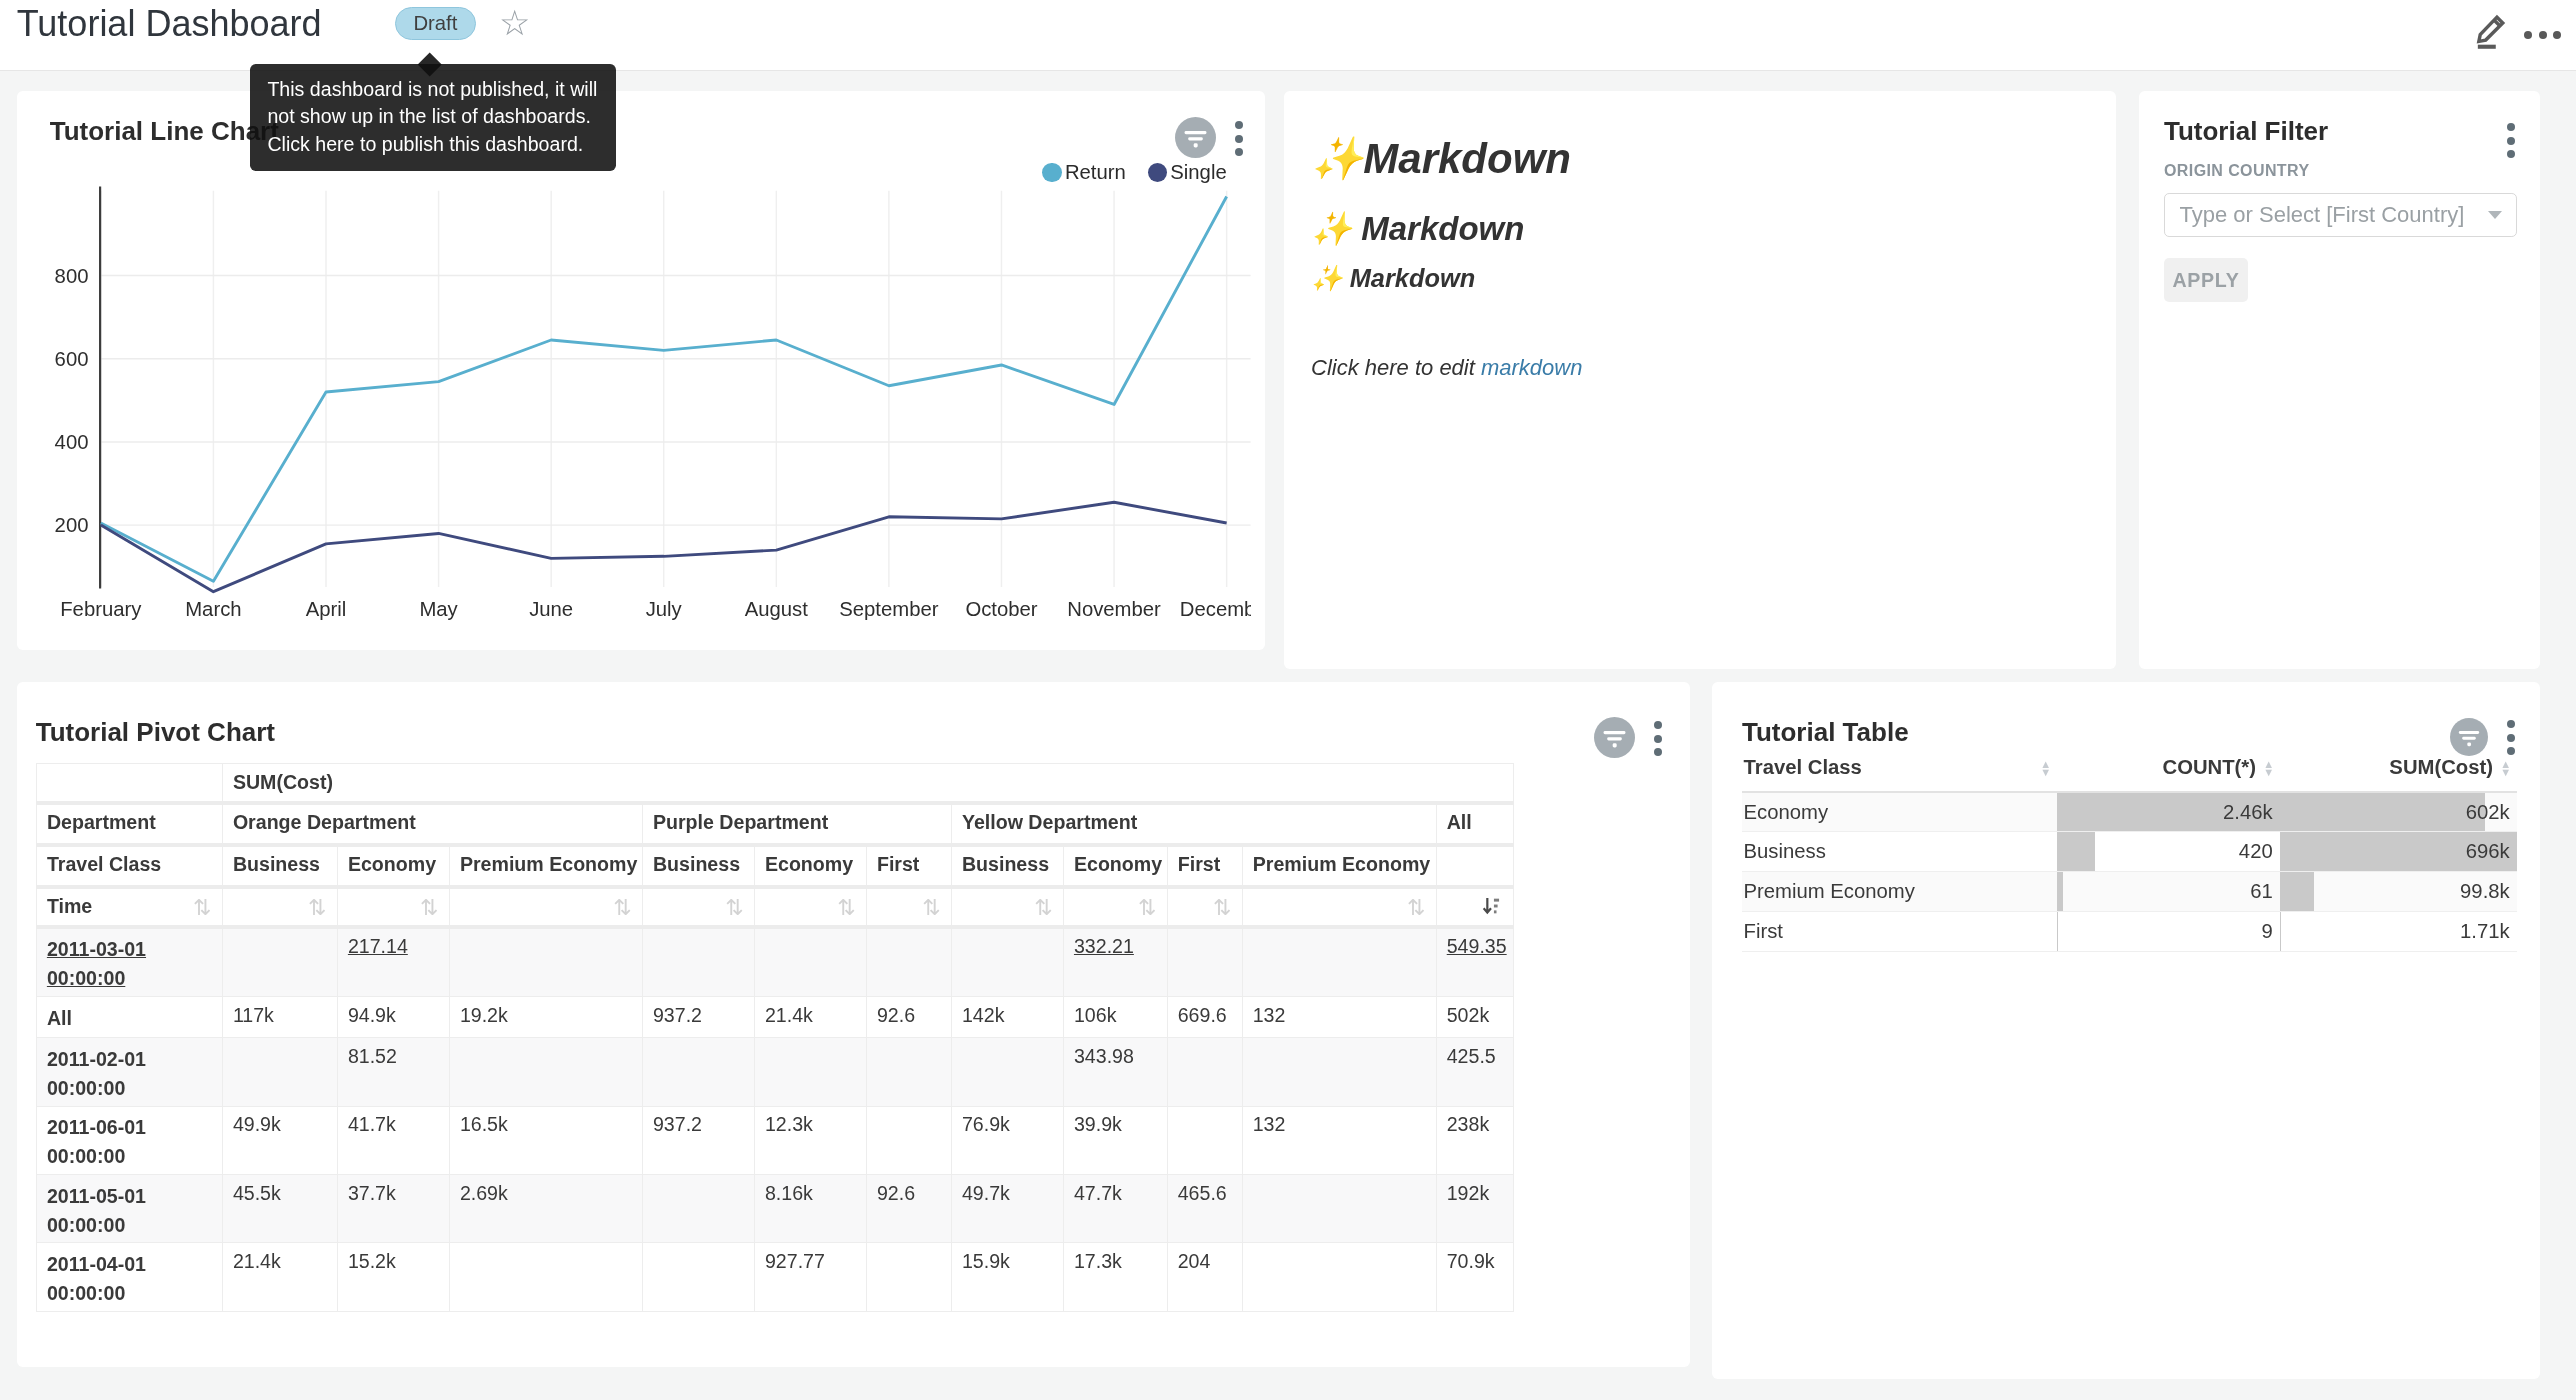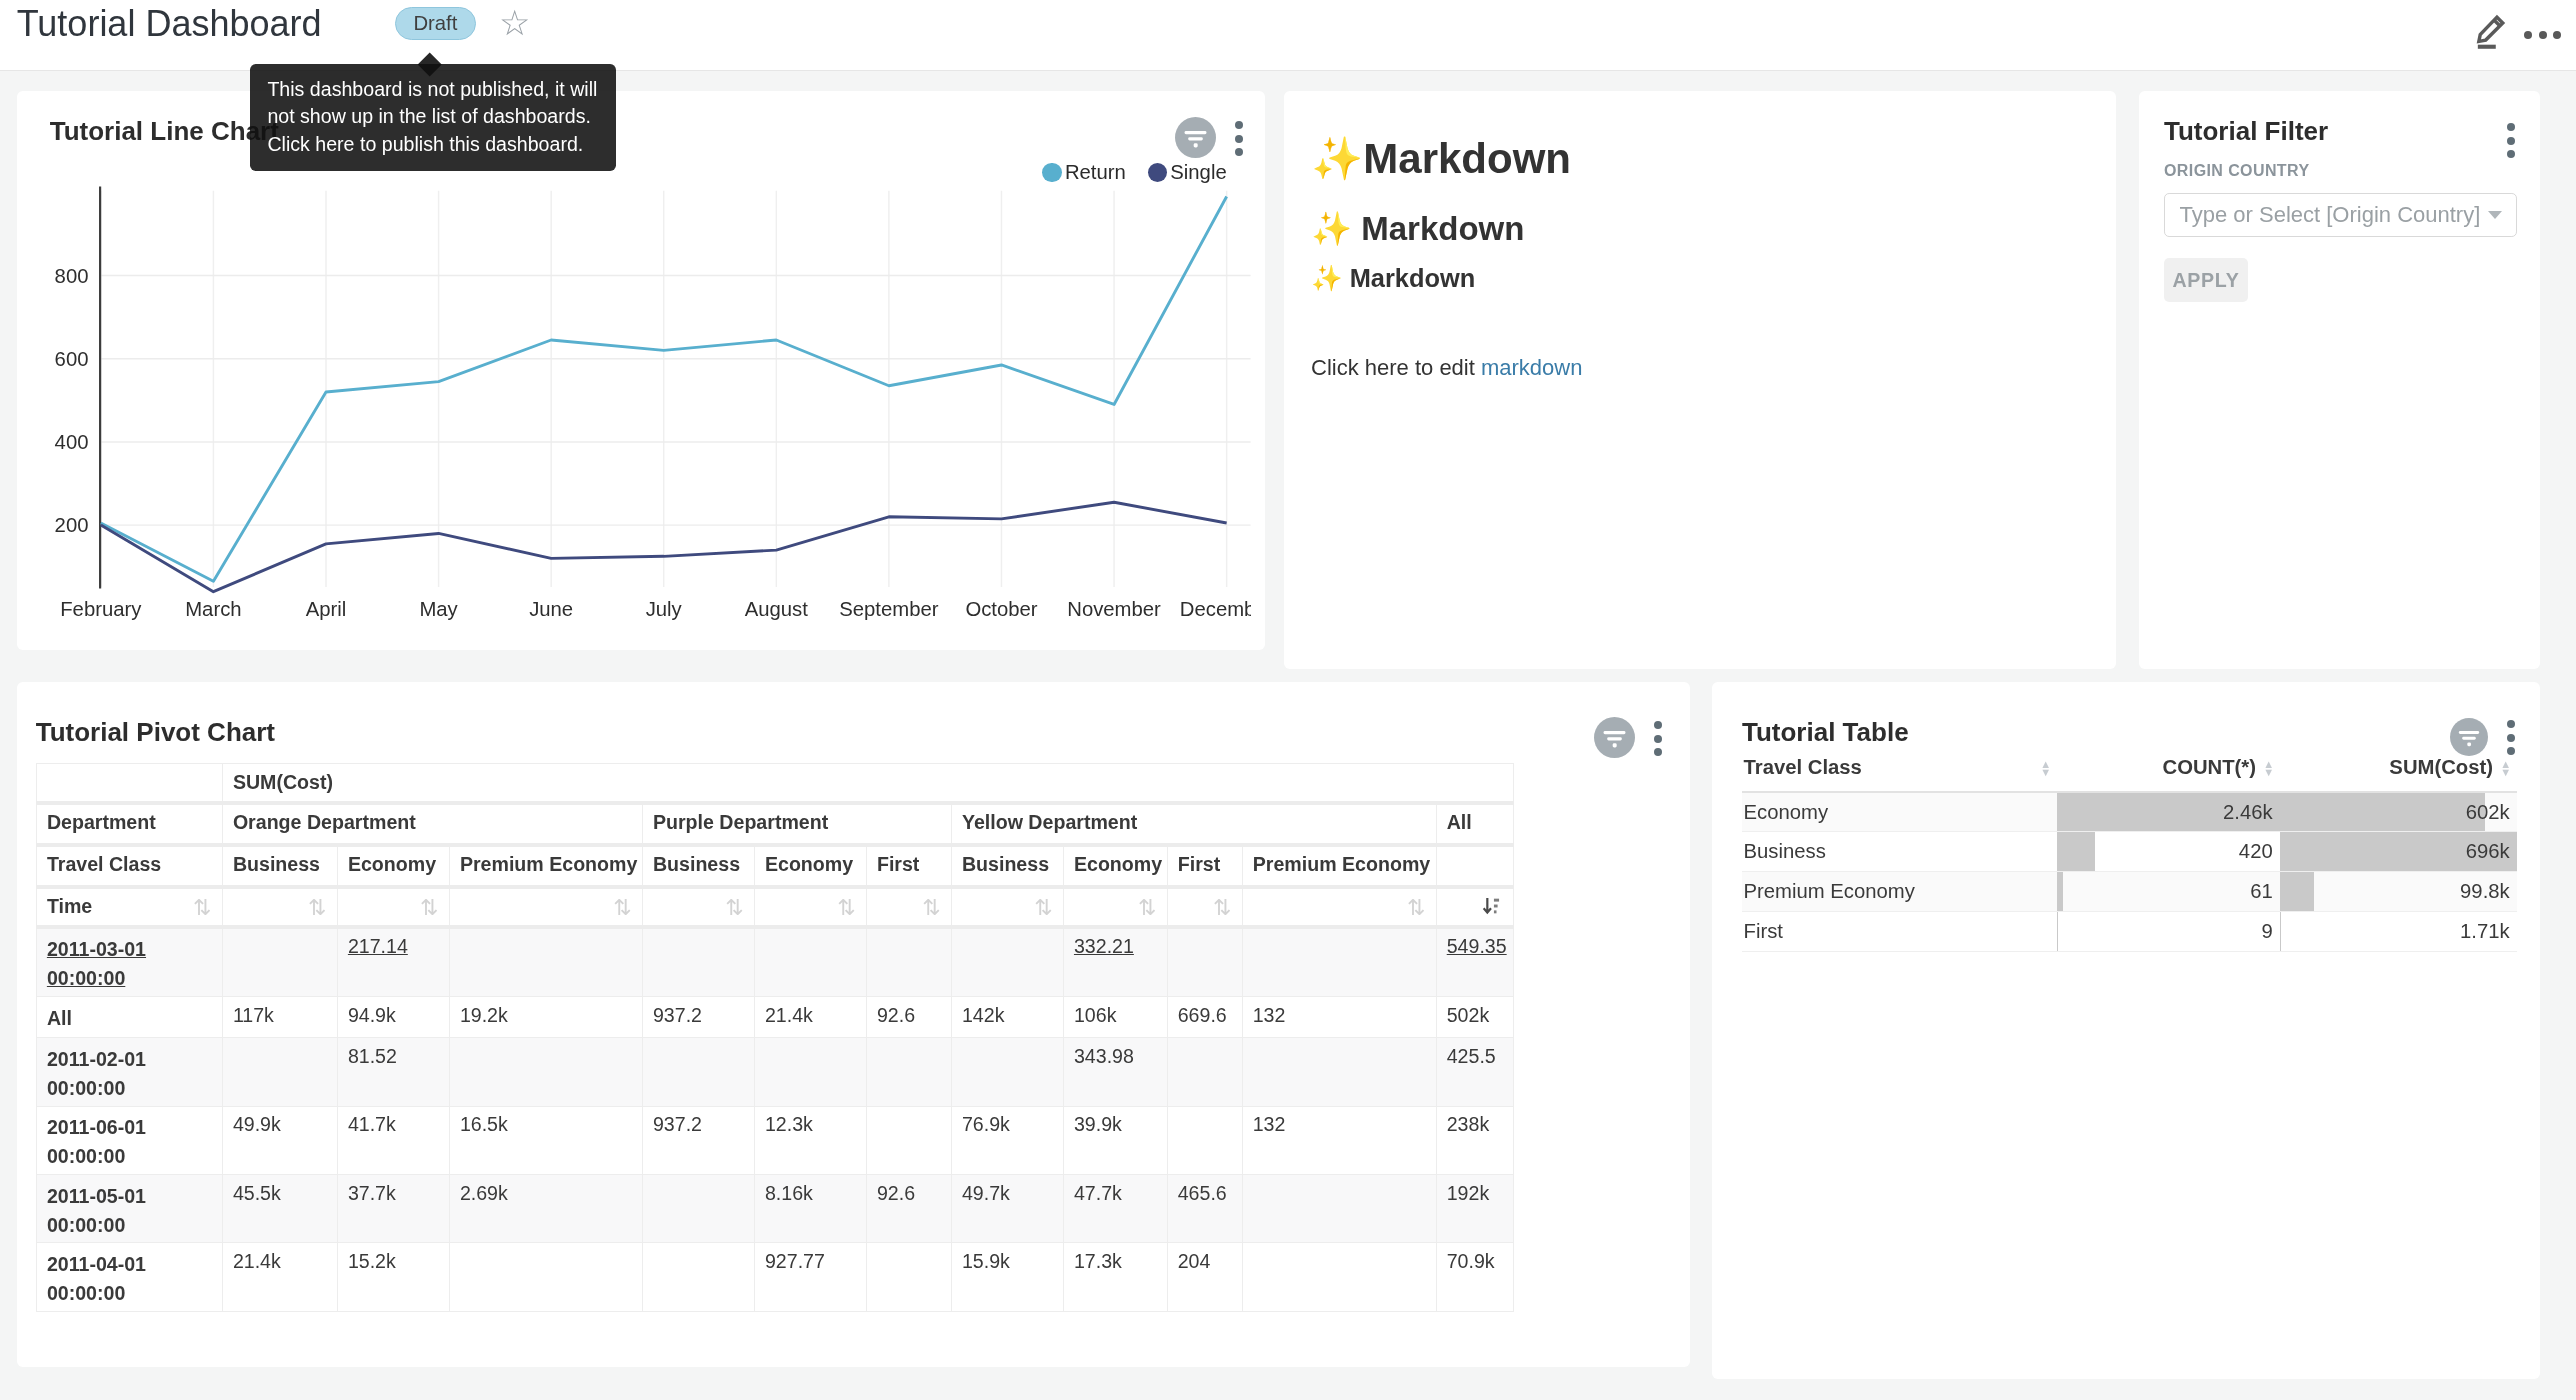--- a/index.html
+++ b/index.html
@@ -38,21 +38,21 @@
   .panel-title { position:absolute; font-size:26px; font-weight:600; color:#2d2d2d; }
   .panel-icons { position:absolute; display:flex; align-items:center; gap:16px; }
   .kebab { display:flex; flex-direction:column; gap:5.8px; cursor:pointer; padding:2.9px; }
   .kebab i { width:8px; height:8px; border-radius:50%; background:#5f6d76; }
   
   #line-legend { position:absolute; right:38px; top:70px; display:flex; gap:22px; z-index:2; }
   .legend-item { display:flex; align-items:center; gap:2.9px; font-size:20.3px; color:#2b2b2b; }
   .legend-dot { width:19.6px; height:19.6px; border-radius:50%; }
   #line-svg { position:absolute; left:0; top:81px; }
   
-  #panel-md .md-body { position:absolute; left:27px; top:44px; right:6px; }
+  #panel-md .md-body { position:absolute; left:27px; top:44px; right:6px;font-style:italic; }
   .md-h1 { font-size:42px; font-weight:700; color:#333; line-height:48px; }
   .md-h2 { font-size:33px; font-weight:700; color:#333; line-height:38px; margin-top:27px; }
   .md-h3 { font-size:25.4px; font-weight:700; color:#333; line-height:29px; margin-top:16px; }
   .md-p  { font-size:22px; color:#333; line-height:26px; margin-top:62px; }
   .md-link { color:#3a7ca8; cursor:pointer; }
   
   .filter-label { position:absolute; left:25px; top:71px; font-size:16px; font-weight:600;
                   letter-spacing:0.4px; color:#8b949b; }
   .filter-select { position:absolute; left:25px; top:102px; width:353px; height:44px;
                    border:1.5px solid #d9d9d9; border-radius:5.1px; background:#fff;
@@ -186,21 +186,21 @@
   <div class="panel-title" style="left:25px;top:25px">Tutorial Filter</div>
   <div class="panel-icons" style="right:22px;top:29px">
     <span class="kebab">
         <i></i>
         <i></i>
         <i></i>
       </span>
   </div>
   <div class="filter-label">ORIGIN COUNTRY</div>
   <div class="filter-select">
-    <span class="ph">Type or Select [Origin Country]</span>
+    <span class="ph">Type or Select [First Country]</span>
     <span class="caret-down"></span>
   </div>
   <button class="apply-btn">APPLY</button>
 </div>
 
 <div class="panel" id="panel-pivot">
   <div class="panel-title" style="left:19px;top:35px">Tutorial Pivot Chart</div>
   <div class="panel-icons" style="right:25px;top:35px">
     <span>
       <svg width="41" height="41" viewBox="0 0 56 56">

